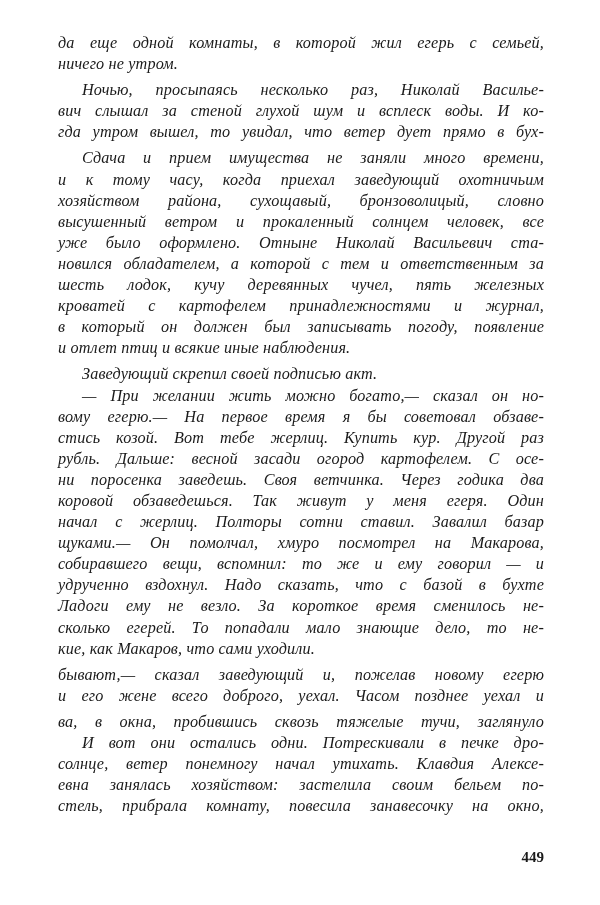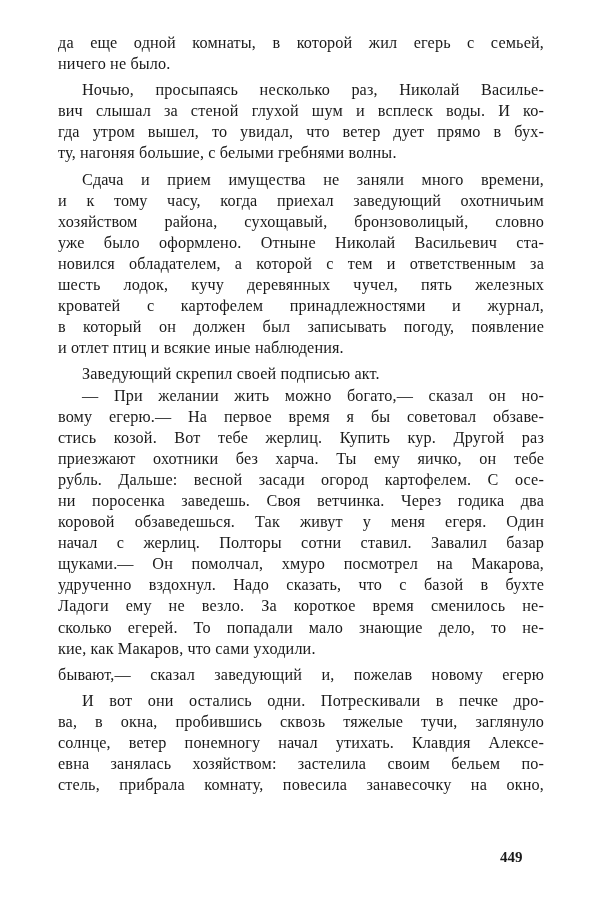--- a/index.html
+++ b/index.html
@@ -14,93 +14,95 @@
     color: #1a1a1a;
   }
   .line {
     display: block;
     height: 21.1px;
     line-height: 21.1px;
     white-space: nowrap;
     text-align: justify;
     text-align-last: justify;
     letter-spacing: 0.15px;
+    font-style: italic;
   }
   .line.last { text-align-last: left; }
   .line.indent { padding-left: 24px; }
   .para { display: block; margin-bottom: 5px; }
   .para.tight { margin-bottom: 0; }
   .page-number {
     position: absolute;
     left: 500px;
     top: 849px;
     width: 44px;
-    text-align: left;
+    text-align: right;
     font-family: "Liberation Serif", serif;
     font-weight: bold;
     font-size: 15px;
     color: #1a1a1a;
   }
 </style>
 </head>
 <body>
 
 <div class="page">
 
   <div class="para">
     <span class="line">да еще одной комнаты, в которой жил егерь с семьей,</span>
-    <span class="line last">ничего не было.</span>
+    <span class="line last">ничего не утром.</span>
   </div>
 
   <div class="para">
     <span class="line indent">Ночью, просыпаясь несколько раз, Николай Василье-</span>
     <span class="line">вич слышал за стеной глухой шум и всплеск воды. И ко-</span>
     <span class="line">гда утром вышел, то увидал, что ветер дует прямо в бух-</span>
-    <span class="line last">ту, нагоняя большие, с белыми гребнями волны.</span>
   </div>
 
   <div class="para">
     <span class="line indent">Сдача и прием имущества не заняли много времени,</span>
     <span class="line">и к тому часу, когда приехал заведующий охотничьим</span>
     <span class="line">хозяйством района, сухощавый, бронзоволицый, словно</span>
+    <span class="line">высушенный ветром и прокаленный солнцем человек, все</span>
     <span class="line">уже было оформлено. Отныне Николай Васильевич ста-</span>
     <span class="line">новился обладателем, а которой с тем и ответственным за</span>
     <span class="line">шесть лодок, кучу деревянных чучел, пять железных</span>
     <span class="line">кроватей с картофелем принадлежностями и журнал,</span>
     <span class="line">в который он должен был записывать погоду, появление</span>
     <span class="line last">и отлет птиц и всякие иные наблюдения.</span>
   </div>
 
   <div class="para tight">
     <span class="line indent last">Заведующий скрепил своей подписью акт.</span>
   </div>
 
   <div class="para">
     <span class="line indent">— При желании жить можно богато,— сказал он но-</span>
     <span class="line">вому егерю.— На первое время я бы советовал обзаве-</span>
     <span class="line">стись козой. Вот тебе жерлиц. Купить кур. Другой раз</span>
-    <span class="line">приезжают охотники без харча. Ты ему яичко, он тебе</span>
     <span class="line">рубль. Дальше: весной засади огород картофелем. С осе-</span>
     <span class="line">ни поросенка заведешь. Своя ветчинка. Через годика два</span>
     <span class="line">коровой обзаведешься. Так живут у меня егеря. Один</span>
     <span class="line">начал с жерлиц.  Полторы сотни ставил. Завалил базар</span>
     <span class="line">щуками.— Он помолчал, хмуро посмотрел на Макарова,</span>
+    <span class="line">собиравшего вещи, вспомнил: то же и ему говорил — и</span>
     <span class="line">удрученно вздохнул. Надо сказать, что с базой в бухте</span>
     <span class="line">Ладоги ему не везло. За короткое время сменилось не-</span>
     <span class="line">сколько егерей. То попадали мало знающие дело, то не-</span>
     <span class="line last">кие, как Макаров, что сами уходили.</span>
   </div>
 
   <div class="para">
     <span class="line">бывают,— сказал заведующий и, пожелав новому егерю</span>
+    <span class="line">и его жене всего доброго, уехал. Часом позднее уехал и</span>
   </div>
 
   <div class="para tight">
+    <span class="line">ва, в окна, пробившись сквозь тяжелые тучи, заглянуло</span>
     <span class="line indent">И вот они остались одни. Потрескивали в печке дро-</span>
-    <span class="line">ва, в окна, пробившись сквозь тяжелые тучи, заглянуло</span>
     <span class="line">солнце, ветер понемногу начал утихать. Клавдия Алексе-</span>
     <span class="line">евна занялась хозяйством: застелила своим бельем по-</span>
     <span class="line">стель, прибрала комнату, повесила занавесочку на окно,</span>
 
   </div>
 
 </div>
 
 <div class="page-number">449</div>
 

